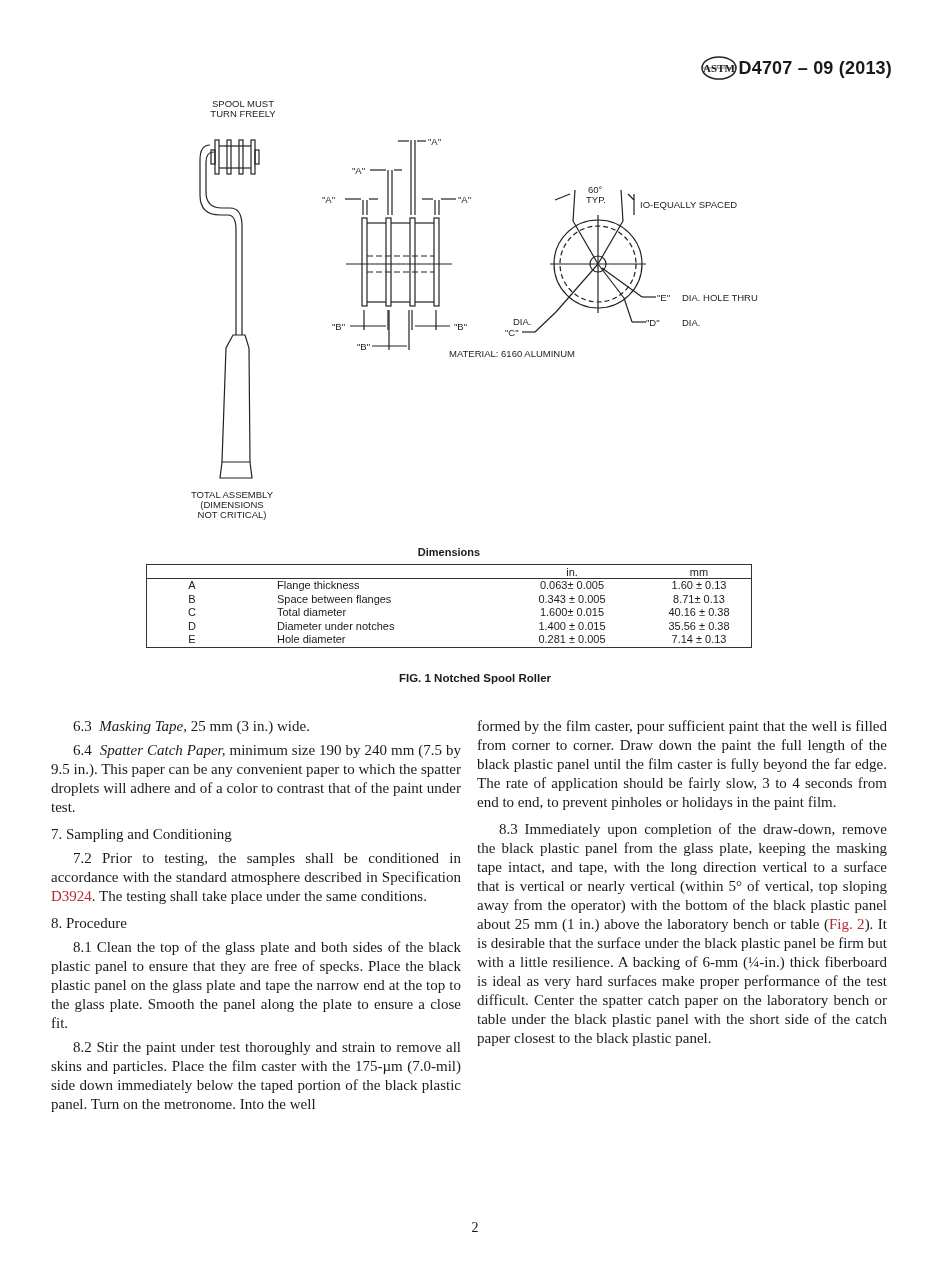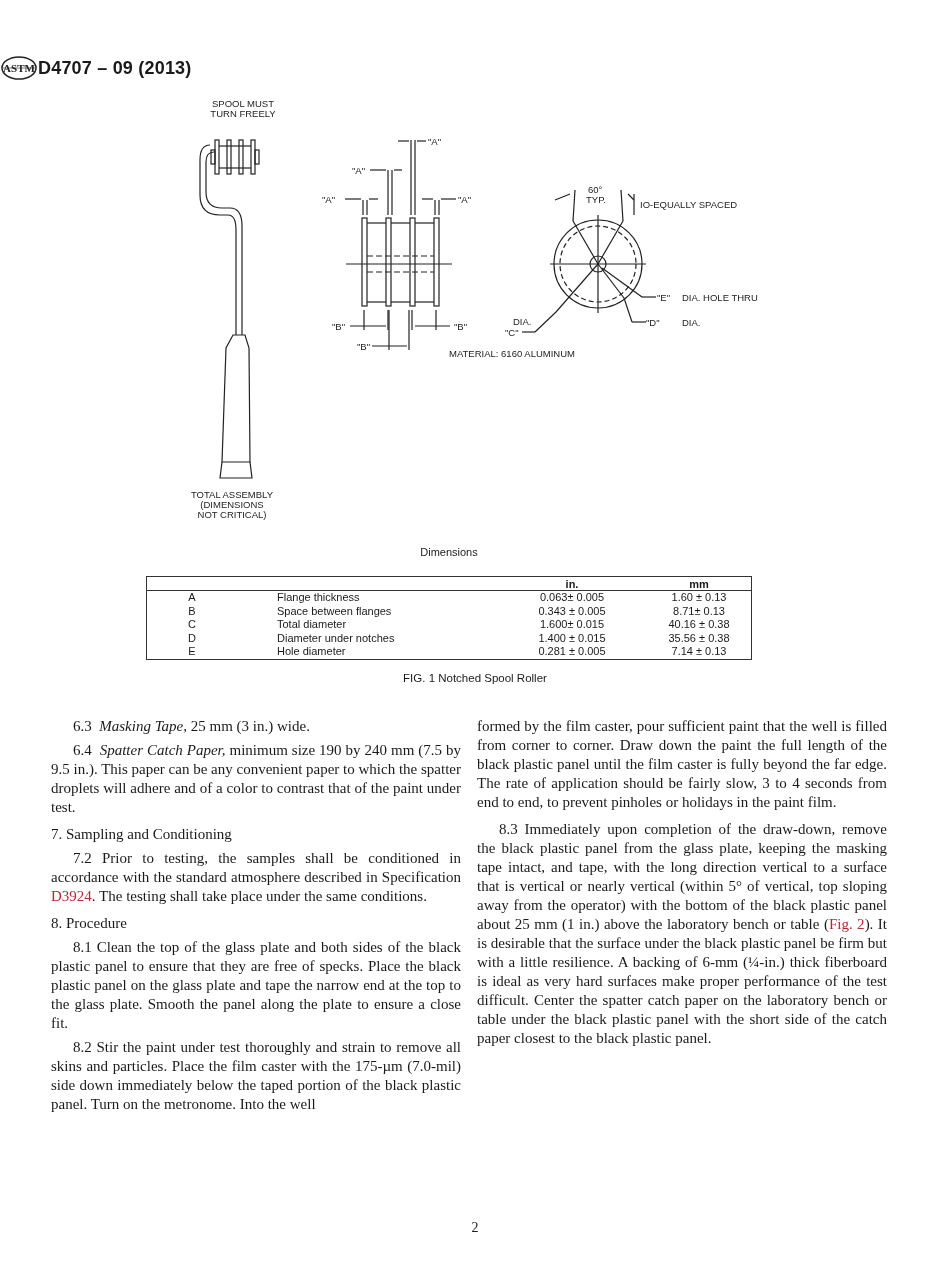--- a/index.html
+++ b/index.html
@@ -1,35 +1,35 @@
 <!DOCTYPE html>
 <html><head>
 <meta charset="utf-8">
 <style>
   html, body { margin: 0; padding: 0; background: #ffffff; }
   body { width: 950px; height: 1272px; position: relative; overflow: hidden; color: #1a1a1a; }
-  .header { position: absolute; top: 54px; left: 0; width: 892px; display: flex; justify-content: flex-start; align-items: center; }
+  .header { position: absolute; top: 54px; left: 0; width: 892px; display: flex; justify-content: flex-end; align-items: center; }
   .logo { width: 38px; height: 28px; }
   .designation { font-family: "Liberation Sans", sans-serif; font-weight: bold; font-size: 18px; letter-spacing: 0.2px; }
 
   .figure { position: absolute; top: 90px; left: 140px; width: 650px; height: 450px; }
   .figure svg { width: 100%; height: 100%; }
   .fig-label { font-family: "Liberation Sans", sans-serif; font-size: 9.5px; fill: #222; }
 
   .dim-table-wrap { position: absolute; top: 546px; left: 146px; width: 606px; font-family: "Liberation Sans", sans-serif; font-size: 11px; }
-  .dim-title { text-align: center; margin-bottom: 18px; margin-left: 0; }
+  .dim-title { text-align: center; margin-bottom: 6px; margin-left: 0; font-weight: bold; }
   table.dims { width: 100%; border-collapse: collapse; border: 1px solid #333; border-top: 1.5px solid #333; border-bottom: 1.5px solid #333; }
-  table.dims th { font-weight: bold; border-bottom: 1px solid #333; height: 13px; padding: 0; }
+  table.dims th { font-weight: normal; border-bottom: 1px solid #333; height: 13px; padding: 0; }
   table.dims td { padding: 0; height: 13.6px; line-height: 13.6px; }
   .c-sym { width: 90px; text-align: center; }
   .c-desc { width: 220px; padding-left: 40px !important; }
   .c-in { width: 150px; text-align: center; }
   .c-mm { text-align: center; }
 
-  .caption { position: absolute; top: 672px; left: 0; width: 950px; text-align: center; font-family: "Liberation Sans", sans-serif; font-weight: normal; font-size: 11.5px; }
+  .caption { position: absolute; top: 672px; left: 0; width: 950px; text-align: center; font-family: "Liberation Sans", sans-serif; font-weight: bold; font-size: 11.5px; }
 
   .col { position: absolute; top: 717px; width: 410px; font-family: "Liberation Serif", serif; font-size: 15px; line-height: 19px; text-align: justify; }
   .col.left { left: 51px; }
   .col.right { left: 477px; }
   .col p { margin: 0 0 5px 0; text-indent: 22px; }
   .col p.cont { text-indent: 0; }
   .col h3 { font-size: 15px; font-weight: normal; margin: 8px 0 5px 0; }
   .link { color: #b5292f; }
   em { font-style: italic; }
 

